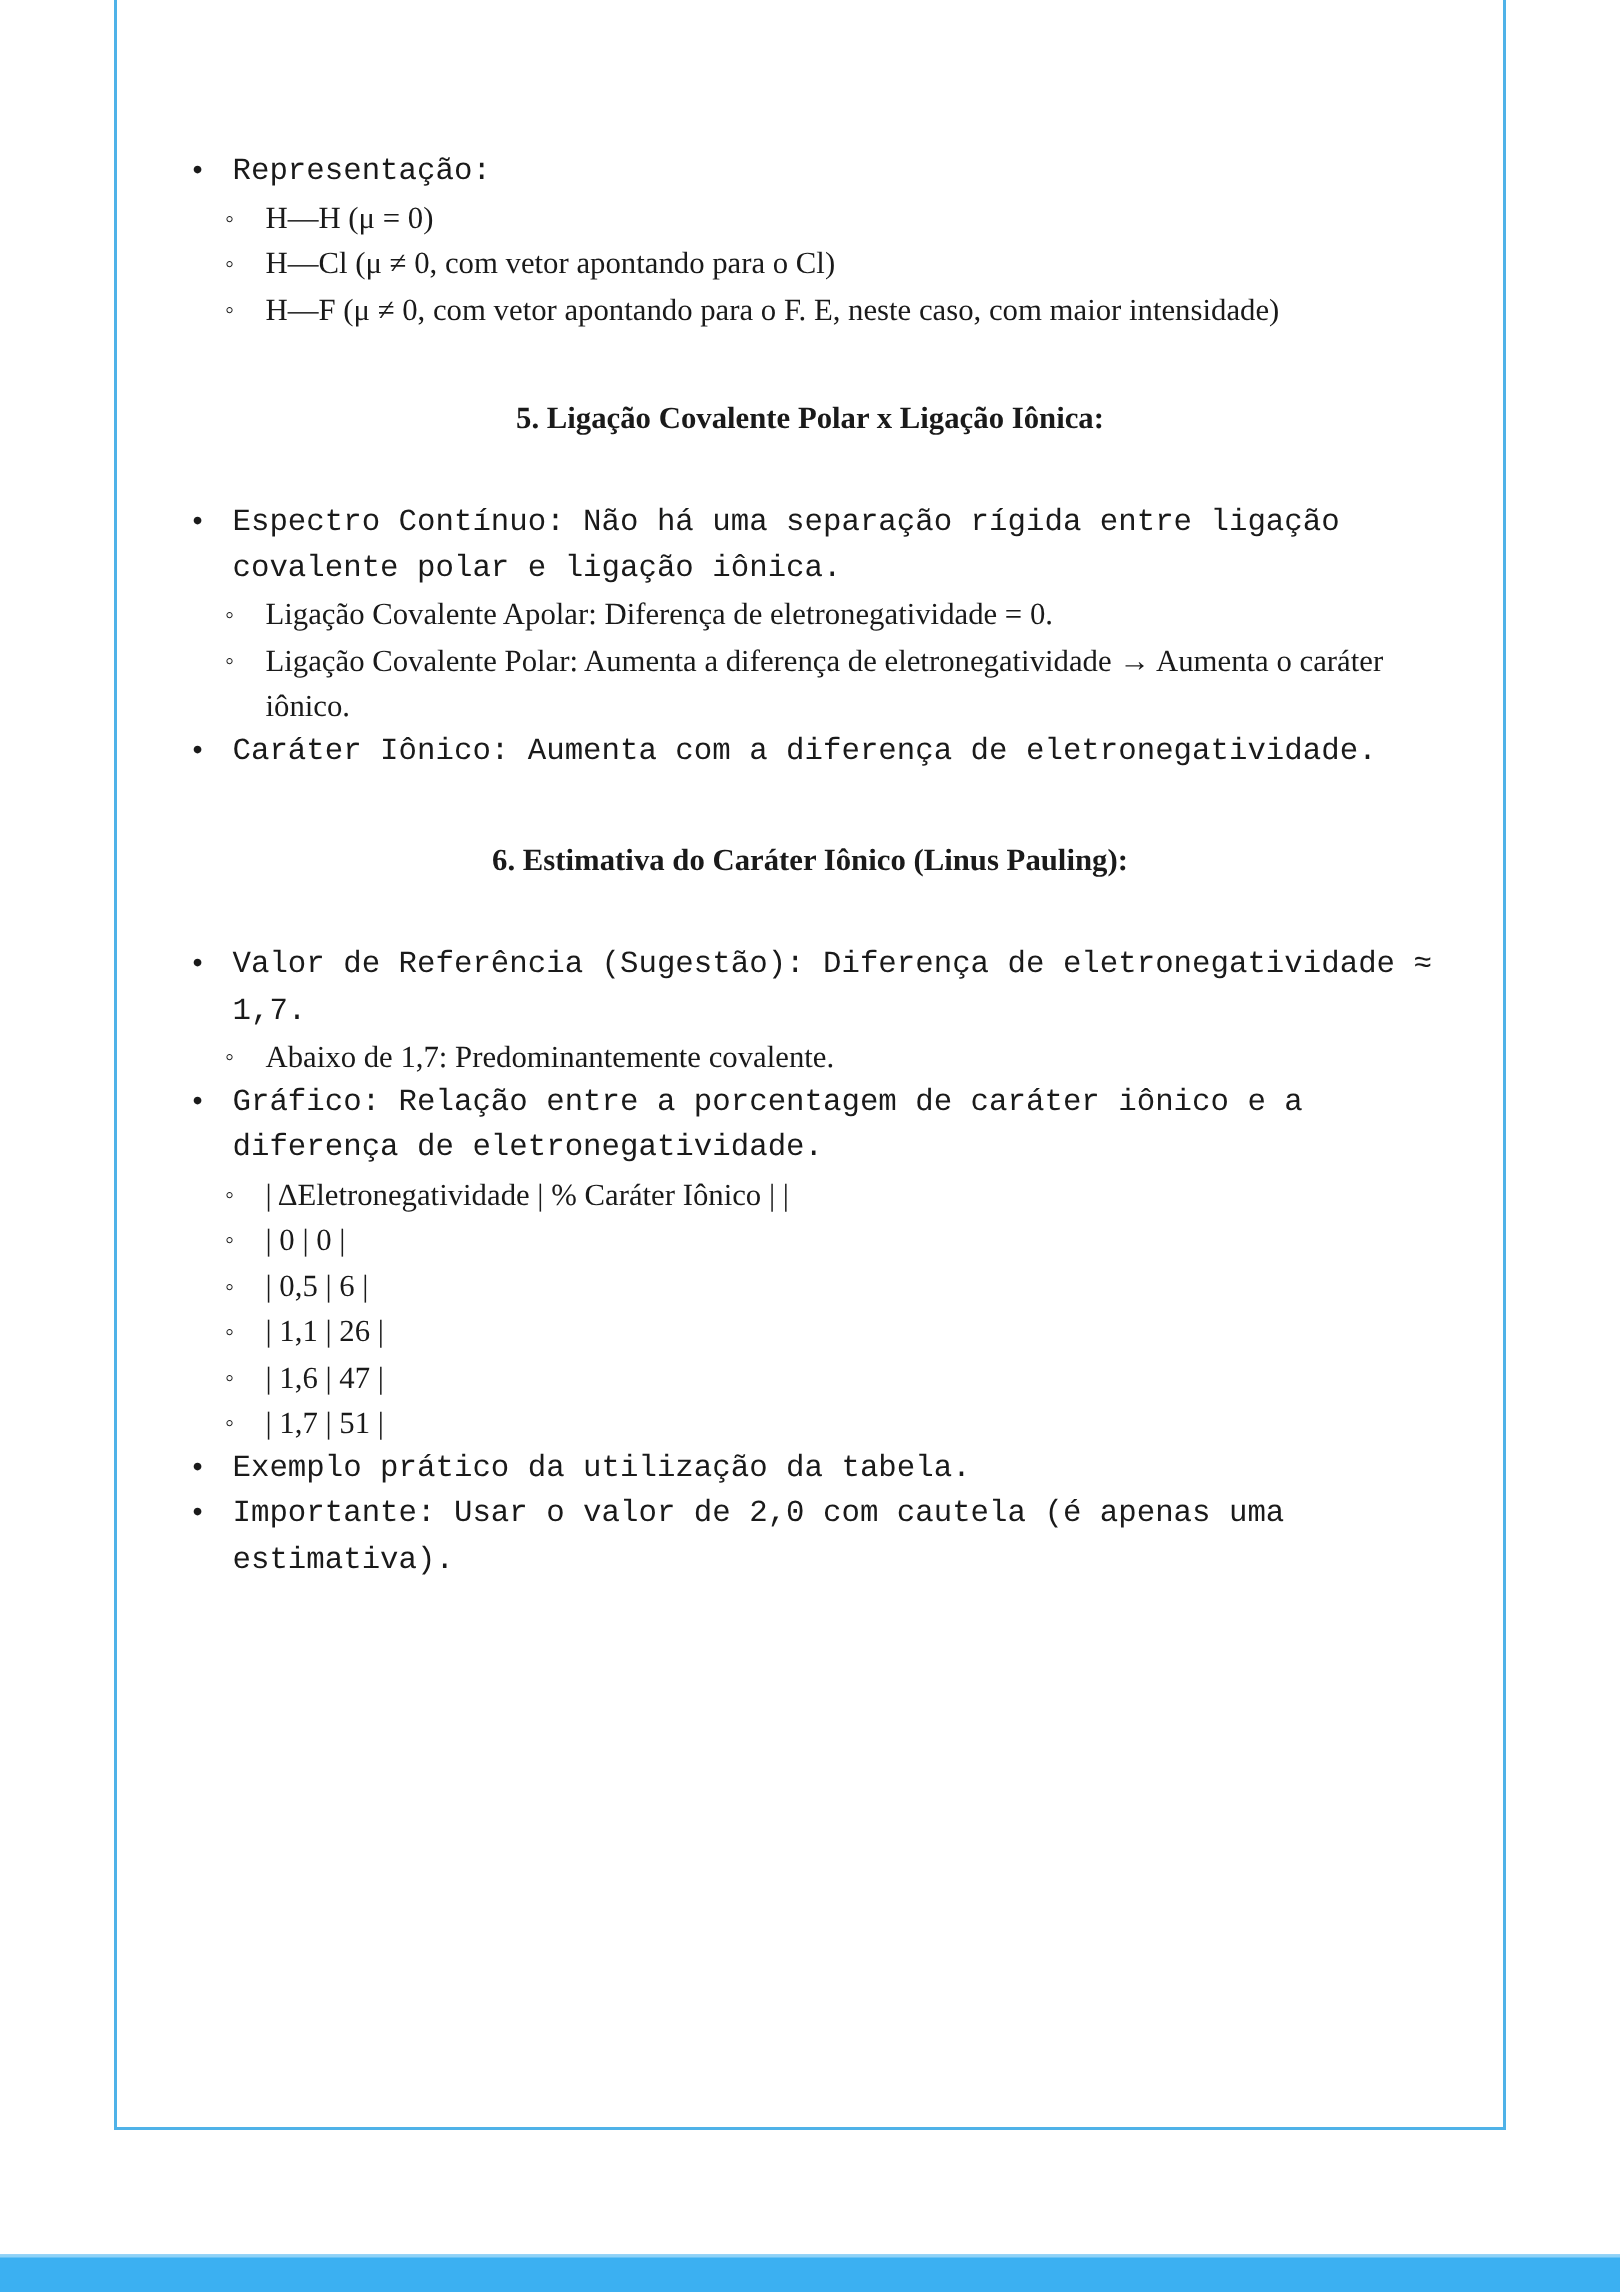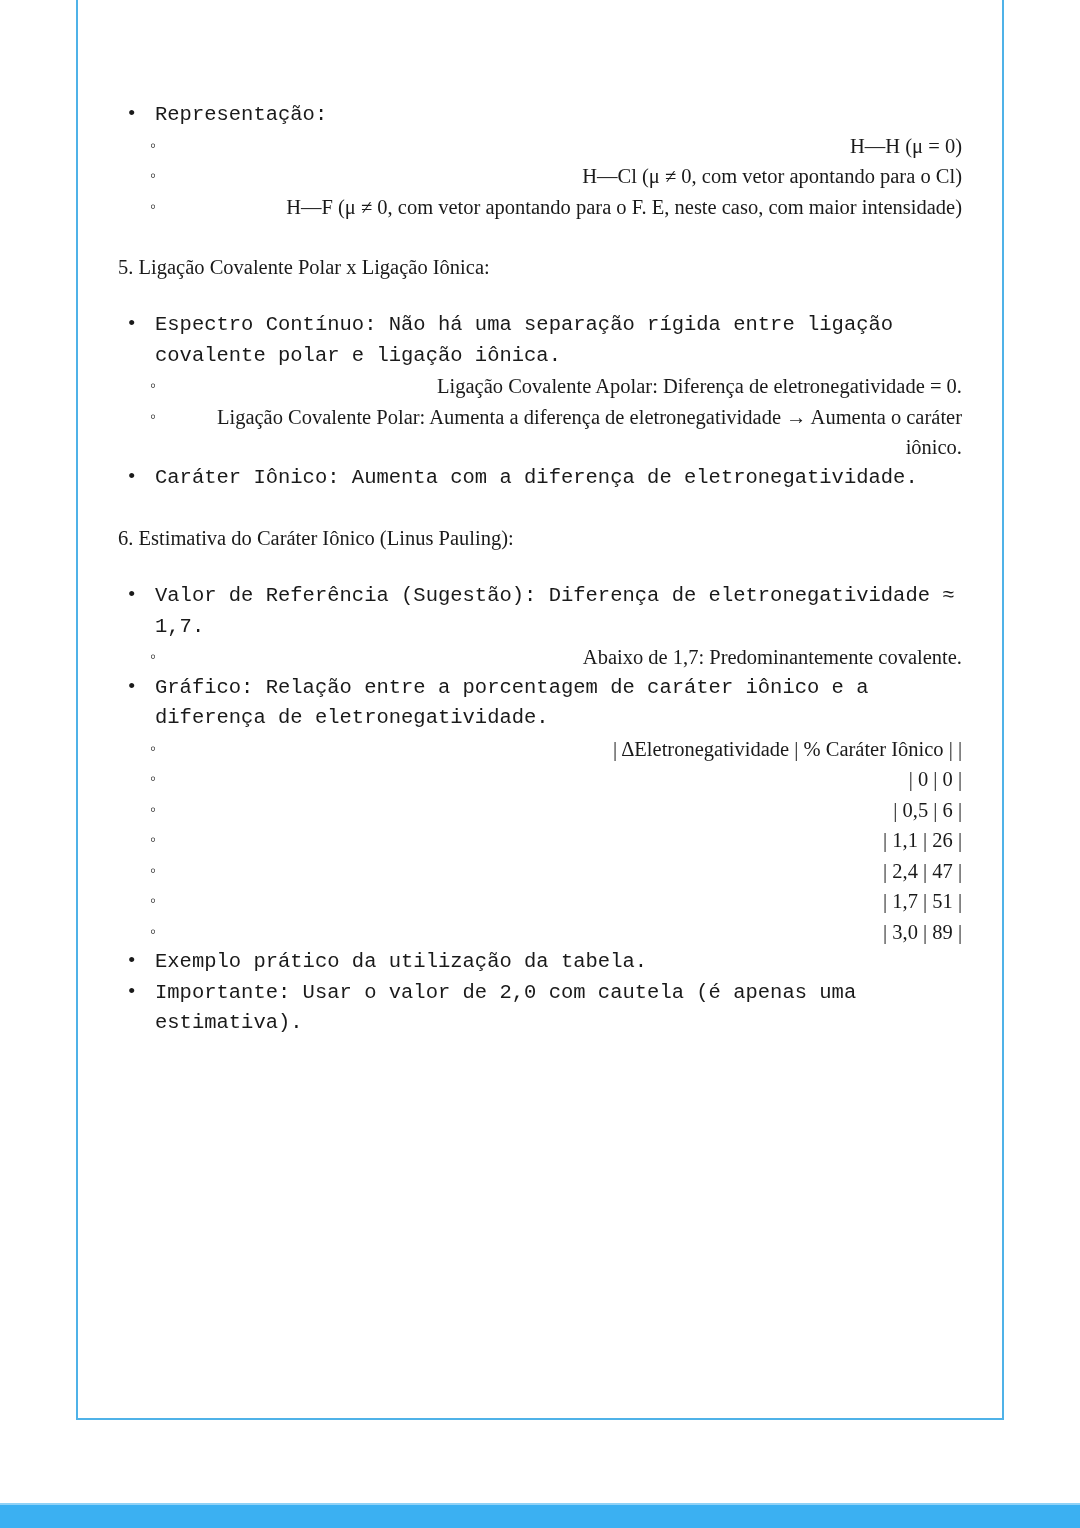--- a/index.html
+++ b/index.html
@@ -64,37 +64,37 @@
     list-style: none;
     margin: 0;
     padding: 0;
   }
   ul.lvl2 > li.b2 {
     position: relative;
     padding-left: 39px;
     margin-left: 20px;
     font-size: 20.5px;
     line-height: 30.5px;
-    text-align: right;
   }
   ul.lvl2 > li.b2::before {
     content: "\25E6";
     position: absolute;
     left: 12px;
     top: 0;
     font-size: 17px;
     line-height: 30.5px;
   }
 
   h2.section {
     font-size: 20.5px;
-    font-weight: normal;
-    margin: 0;
+    font-weight: bold;
+    margin: 12px;
     padding: 0;
     line-height: 30px;
+    text-align: center;
   }
 
   .gap-before-section { height: 30px; }
   .gap-after-section  { height: 28px; }
 
   
   #bottom-bar {
     position: absolute;
     left: 0;
     bottom: 0;
@@ -141,23 +141,22 @@
       <li class="b1">Valor de Referência (Sugestão): Diferença de eletronegatividade ≈ 1,7.</li>
       <ul class="lvl2">
         <li class="b2">Abaixo de 1,7: Predominantemente covalente.</li>
       </ul>
       <li class="b1">Gráfico: Relação entre a porcentagem de caráter iônico e a diferença de eletronegatividade.</li>
       <ul class="lvl2">
         <li class="b2">| ΔEletronegatividade | % Caráter Iônico | |</li>
         <li class="b2">| 0 | 0 |</li>
         <li class="b2">| 0,5 | 6 |</li>
         <li class="b2">| 1,1 | 26 |</li>
-        <li class="b2">| 2,4 | 47 |</li>
+        <li class="b2">| 1,6 | 47 |</li>
         <li class="b2">| 1,7 | 51 |</li>
-        <li class="b2">| 3,0 | 89 |</li>
       </ul>
       <li class="b1">Exemplo prático da utilização da tabela.</li>
       <li class="b1">Importante: Usar o valor de 2,0 com cautela (é apenas uma estimativa).</li>
     </ul>
 
   </div>
 </div>
 
 <div id="bottom-bar"></div>
 

